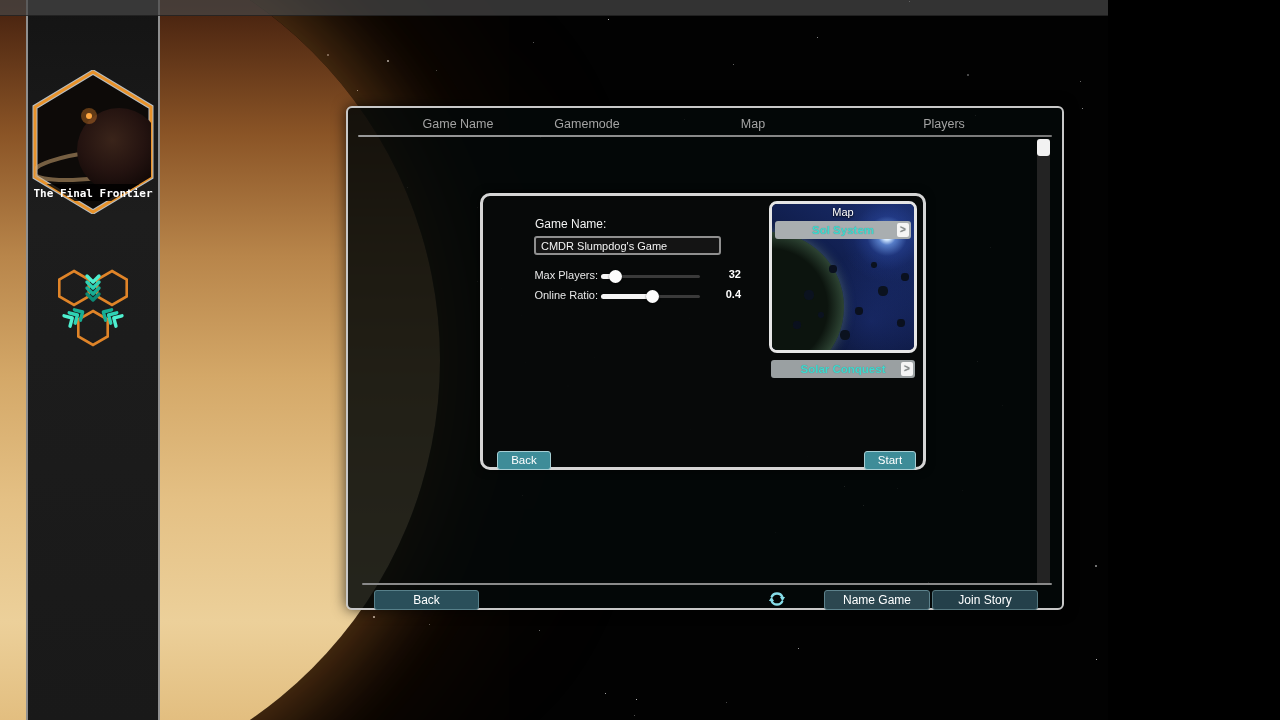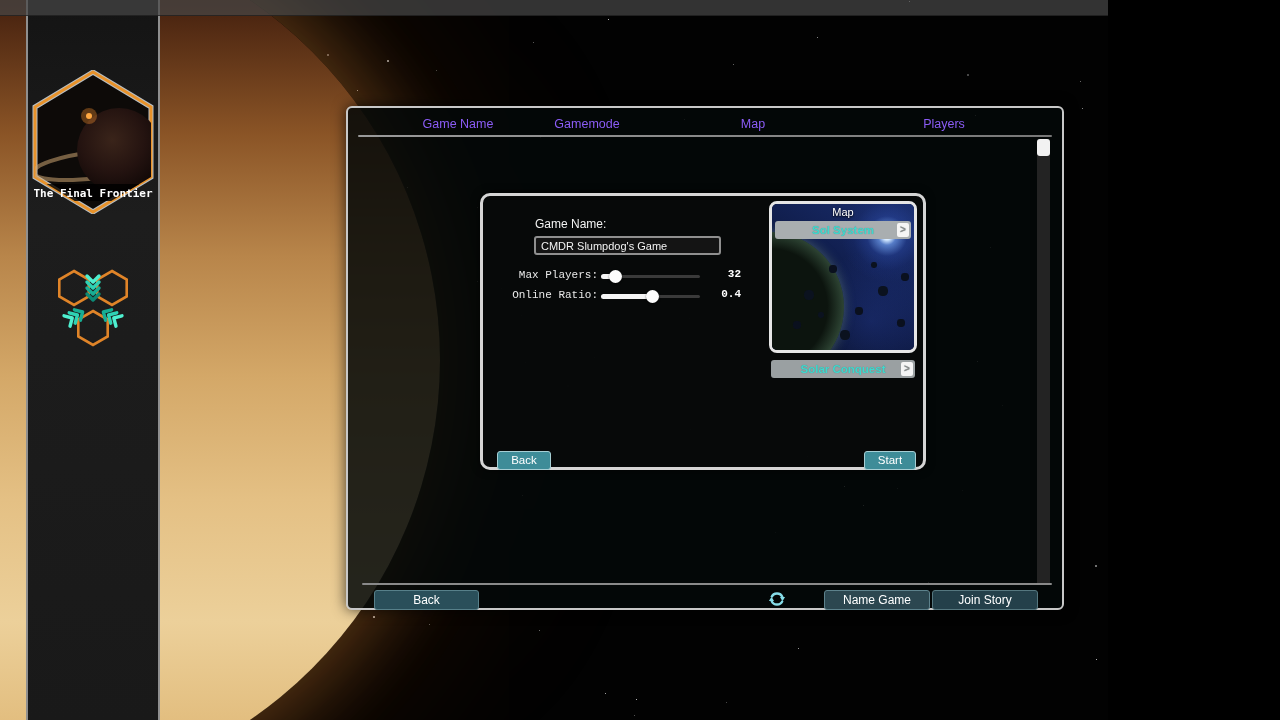--- a/index.html
+++ b/index.html
@@ -34,42 +34,42 @@
   .emblem-wrap { position:absolute; left:25px; top:262px; width:80px; height:92px; }
   .menu { position:absolute; left:0; top:529px; width:130px; text-align:center; }
   .menu-item { line-height:20px; font-size:12.5px; font-weight:bold; color:#eee; cursor:pointer; }
   .menu-item.dim { color:#6f6f6f; }
   .menu-item.active { color:#fff; text-shadow:0 0 4px rgba(255,255,255,.35); }
 
   
   .window { position:absolute; left:346px; top:106px; width:718px; height:504px; z-index:4;
     background:rgba(4,8,8,.86); border:2px solid #c8c8c8; border-radius:6px;
     box-shadow:0 0 14px rgba(0,0,0,.7); }
-  .col-head { position:absolute; top:9px; transform:translateX(-50%); color:#8b5cf6; font-size:12.5px; white-space:nowrap; }
+  .col-head { position:absolute; top:9px; transform:translateX(-50%); color:#a3a3a3; font-size:12.5px; white-space:nowrap; }
   .head-rule { position:absolute; left:10px; top:27px; width:694px; height:2px;
     background:linear-gradient(90deg,#9a9a9a,#777); border-radius:1px; }
   .vscroll-track { position:absolute; left:689px; top:31px; width:13px; height:446px; background:#232323; border-radius:2px; }
   .vscroll-thumb { position:absolute; left:0; top:0; width:13px; height:17px; background:#f2f2f2; border-radius:3px; }
   .foot-rule { position:absolute; left:14px; top:475px; width:690px; height:2px; background:#8a8a8a; border-radius:1px; }
   .btn { position:absolute; height:20px; color:#fff; font-size:12px; text-align:center; line-height:18px;
     border-radius:3px; cursor:pointer; }
   .btn-back-b   { left:26px;  top:482px; width:105px; background:#2a4f5a; border:1px solid #57808a; }
   .btn-host     { left:476px; top:482px; width:106px; background:#2c4750; border:1px solid #5d828c; }
   .btn-join     { left:584px; top:482px; width:106px; background:#24404a; border:1px solid #55777f; }
   .refresh { position:absolute; left:418px; top:480px; width:22px; height:22px; cursor:pointer; }
 
   
   .dialog { position:absolute; left:132px; top:85px; width:446px; height:277px;
     background:rgba(8,10,10,.93); border:3px solid #d5d5d5; border-radius:10px;
     box-shadow:0 0 8px rgba(0,0,0,.7); }
   .gname-label { position:absolute; left:52px; top:21px; color:#f2f2f2; font-size:12px; }
   .gname-input { position:absolute; left:51px; top:40px; width:187px; height:19px;
     background:#141414; border:2px solid #8f8f8f; border-radius:3px;
     color:#f2f2f2; font-size:11px; padding:0 5px; font-family:"Liberation Sans",sans-serif; outline:none; }
-  .slider-rows { position:absolute; left:0; top:70px; width:446px;font-family:Liberation Mono, monospace; }
+  .slider-rows { position:absolute; left:0; top:70px; width:446px; }
   .slider-row { position:relative; height:20px; }
   .slider-label { position:absolute; left:0; top:3px; width:115px; text-align:right; color:#e8e8e8; font-size:11px; }
   .slider-track { position:absolute; left:118px; top:9px; width:99px; height:3px; background:#3a3a3a; border-radius:2px; cursor:pointer; }
   .slider-fill { position:absolute; left:0; top:-1px; height:5px; background:#f5f5f5; border-radius:3px; }
   .slider-handle { position:absolute; top:-5px; width:13px; height:13px; margin-left:-6px;
     background:#fdfdfd; border-radius:50%; box-shadow:0 1px 2px rgba(0,0,0,.6); cursor:pointer; }
   .slider-value { position:absolute; left:218px; top:2px; width:40px; text-align:right; color:#fff; font-size:11px; font-weight:bold; }
 
   .map-panel { position:absolute; left:286px; top:5px; width:148px; height:152px;
     border:3px solid #e6e6e6; border-radius:8px; overflow:hidden; background:#0a1232; }

